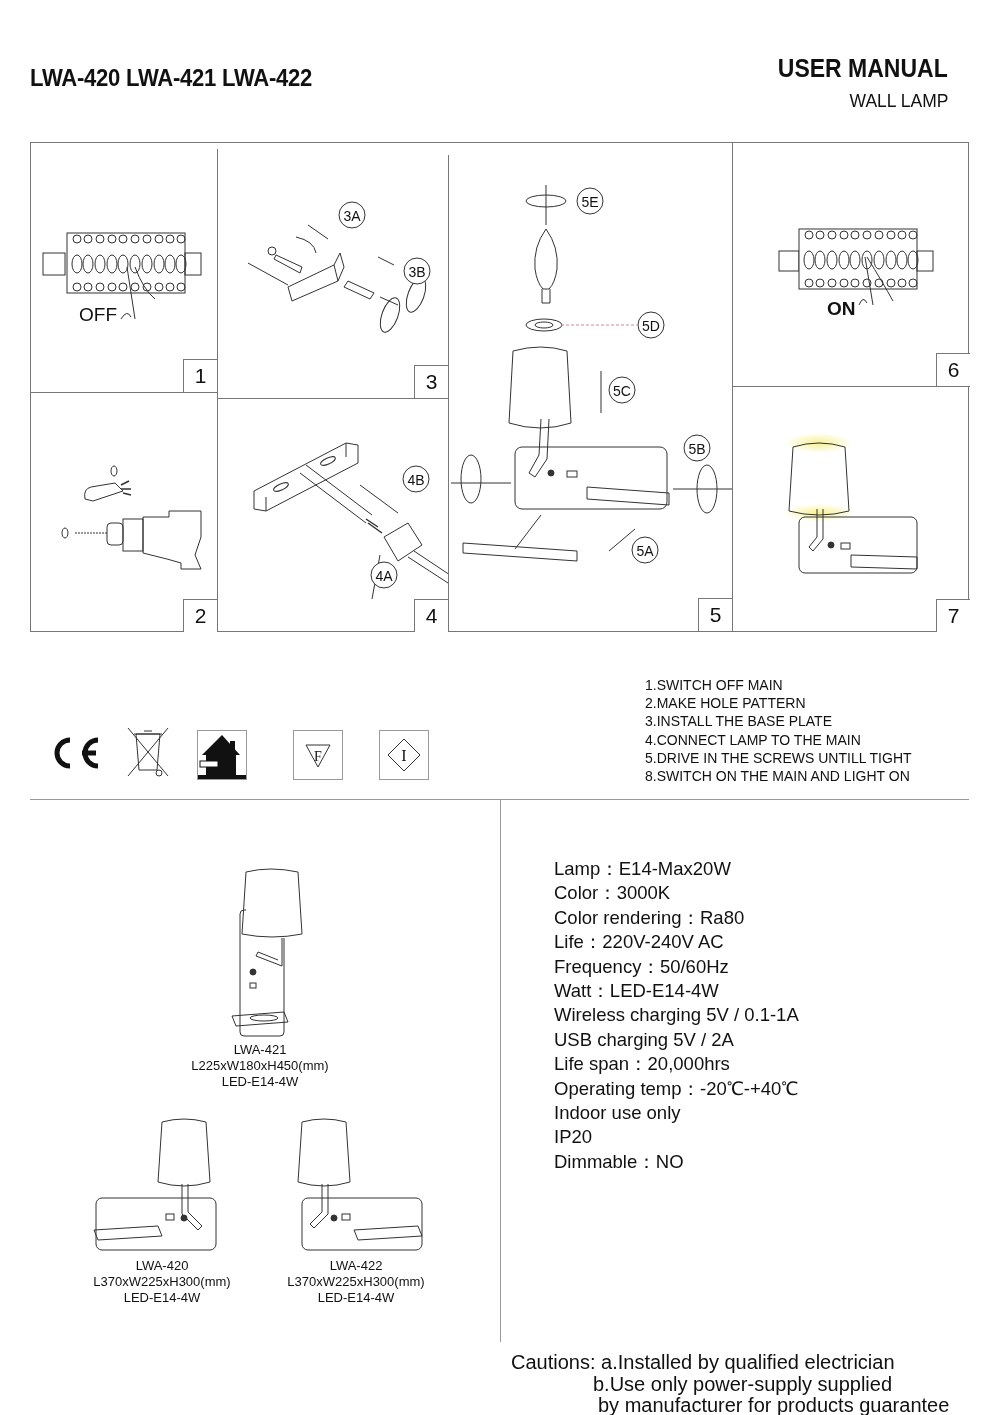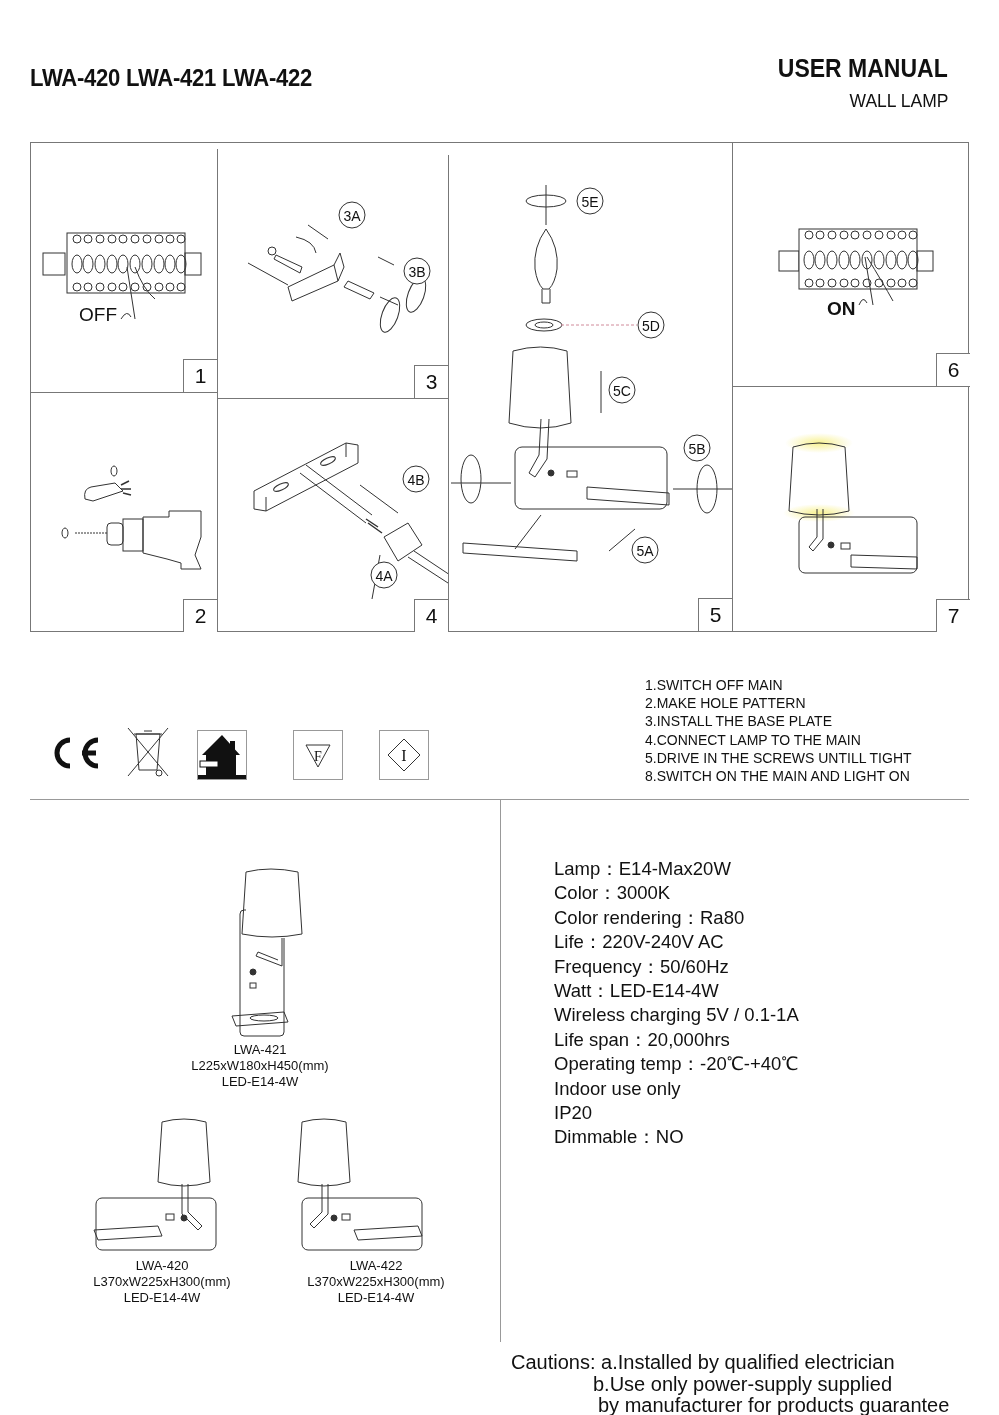--- a/index.html
+++ b/index.html
@@ -347,34 +347,35 @@
 <svg class="abs" style="left:294px;top:1112px;" width="130" height="140">
   <g stroke="#333" fill="none" stroke-width="1">
     <path d="M8 10 Q30 4 52 10 L56 70 Q30 78 4 70 Z"></path>
     <path d="M28 72 L28 100 L16 112 L20 116 L34 102 L34 72"></path>
     <rect x="8" y="86" width="120" height="52" rx="6"></rect>
     <circle cx="40" cy="106" r="3" fill="#333"></circle>
     <rect x="48" y="102" width="8" height="6"></rect>
     <path d="M60 118 L124 114 L128 124 L64 128 Z"></path>
   </g>
 </svg>
-<div class="product-label" style="left:296px;top:1258px;width:160px;text-align:center;">
+<div class="product-label" style="left:276px;top:1258px;width:160px;text-align:center;">
   <div>LWA-422</div>
   <div>L370xW225xH300(mm)</div>
   <div>LED-E14-4W</div>
 </div>
 
 <div class="abs specs">
   <div>Lamp：E14-Max20W</div>
   <div>Color：3000K</div>
   <div>Color rendering：Ra80</div>
   <div>Life：220V-240V AC</div>
   <div>Frequency：50/60Hz</div>
   <div>Watt：LED-E14-4W</div>
   <div>Wireless charging 5V / 0.1-1A</div>
+  <div>USB charging 5V / 2A</div>
   <div>Life span：20,000hrs</div>
   <div>Operating temp：-20℃-+40℃</div>
   <div>Indoor use only</div>
   <div>IP20</div>
   <div>Dimmable：NO</div>
 </div>
 
 <div class="abs cautions">
   <div>Cautions: a.Installed by qualified electrician</div>
   <div style="padding-left:82px;">b.Use only power-supply supplied</div>

